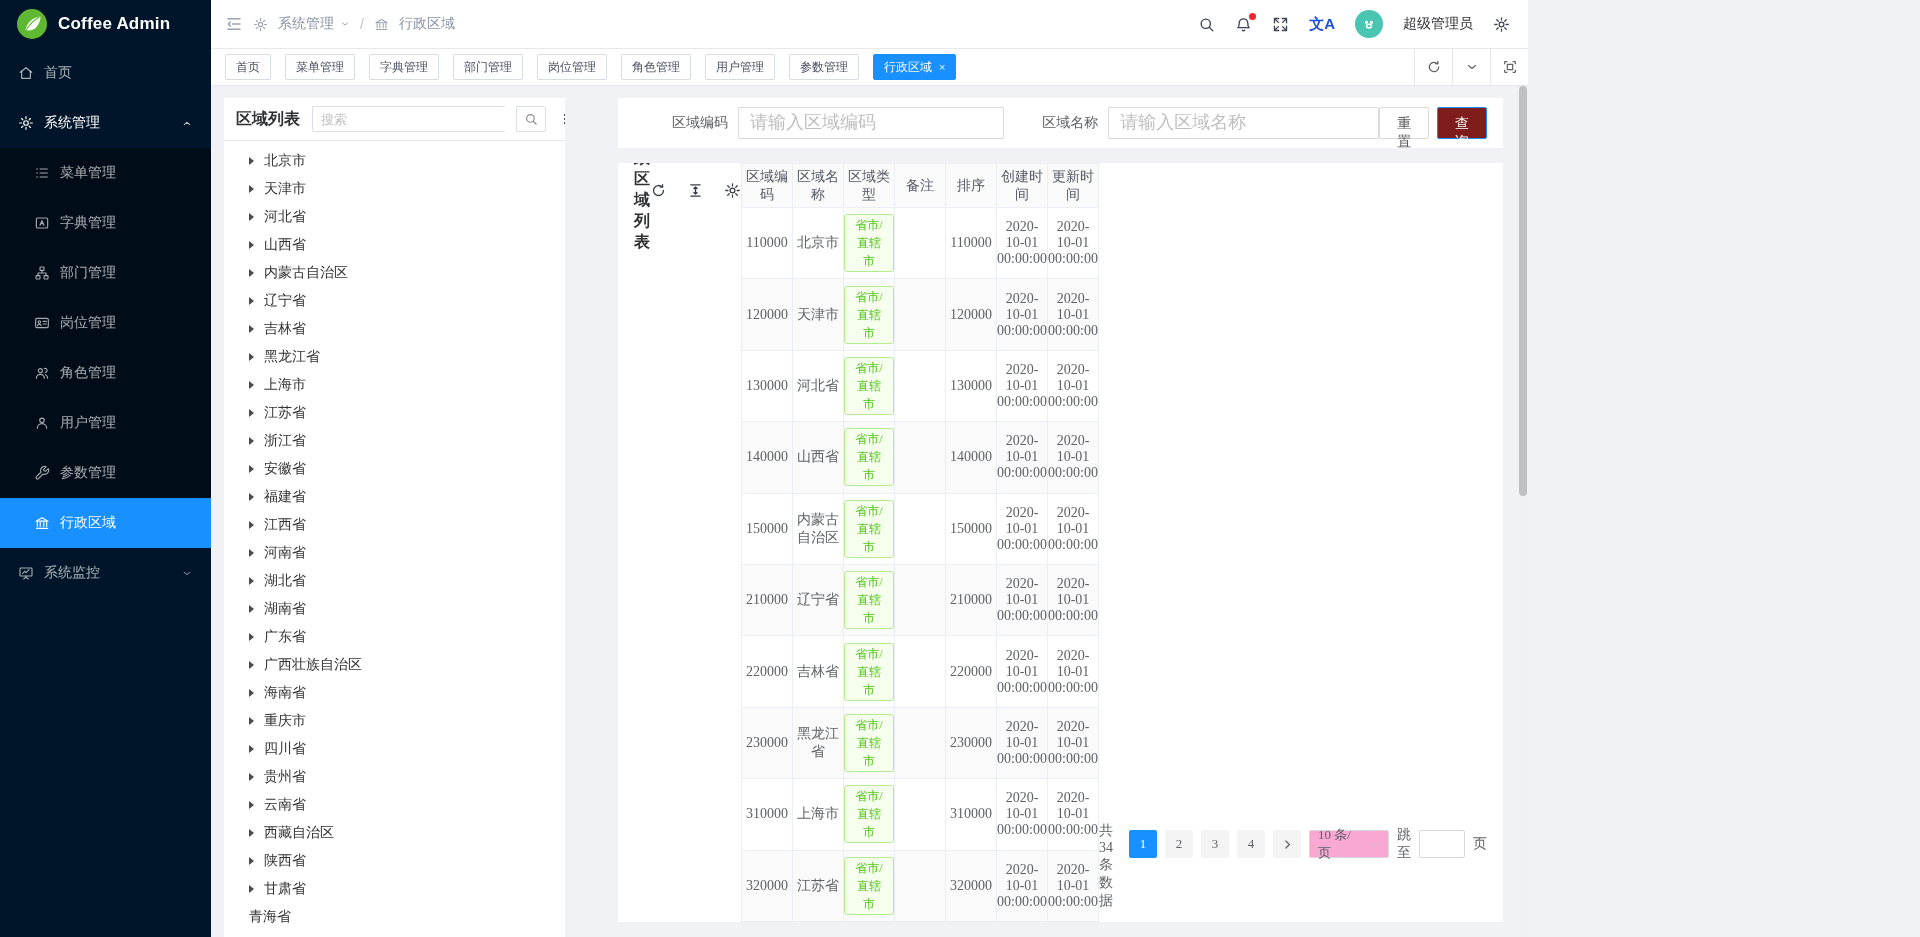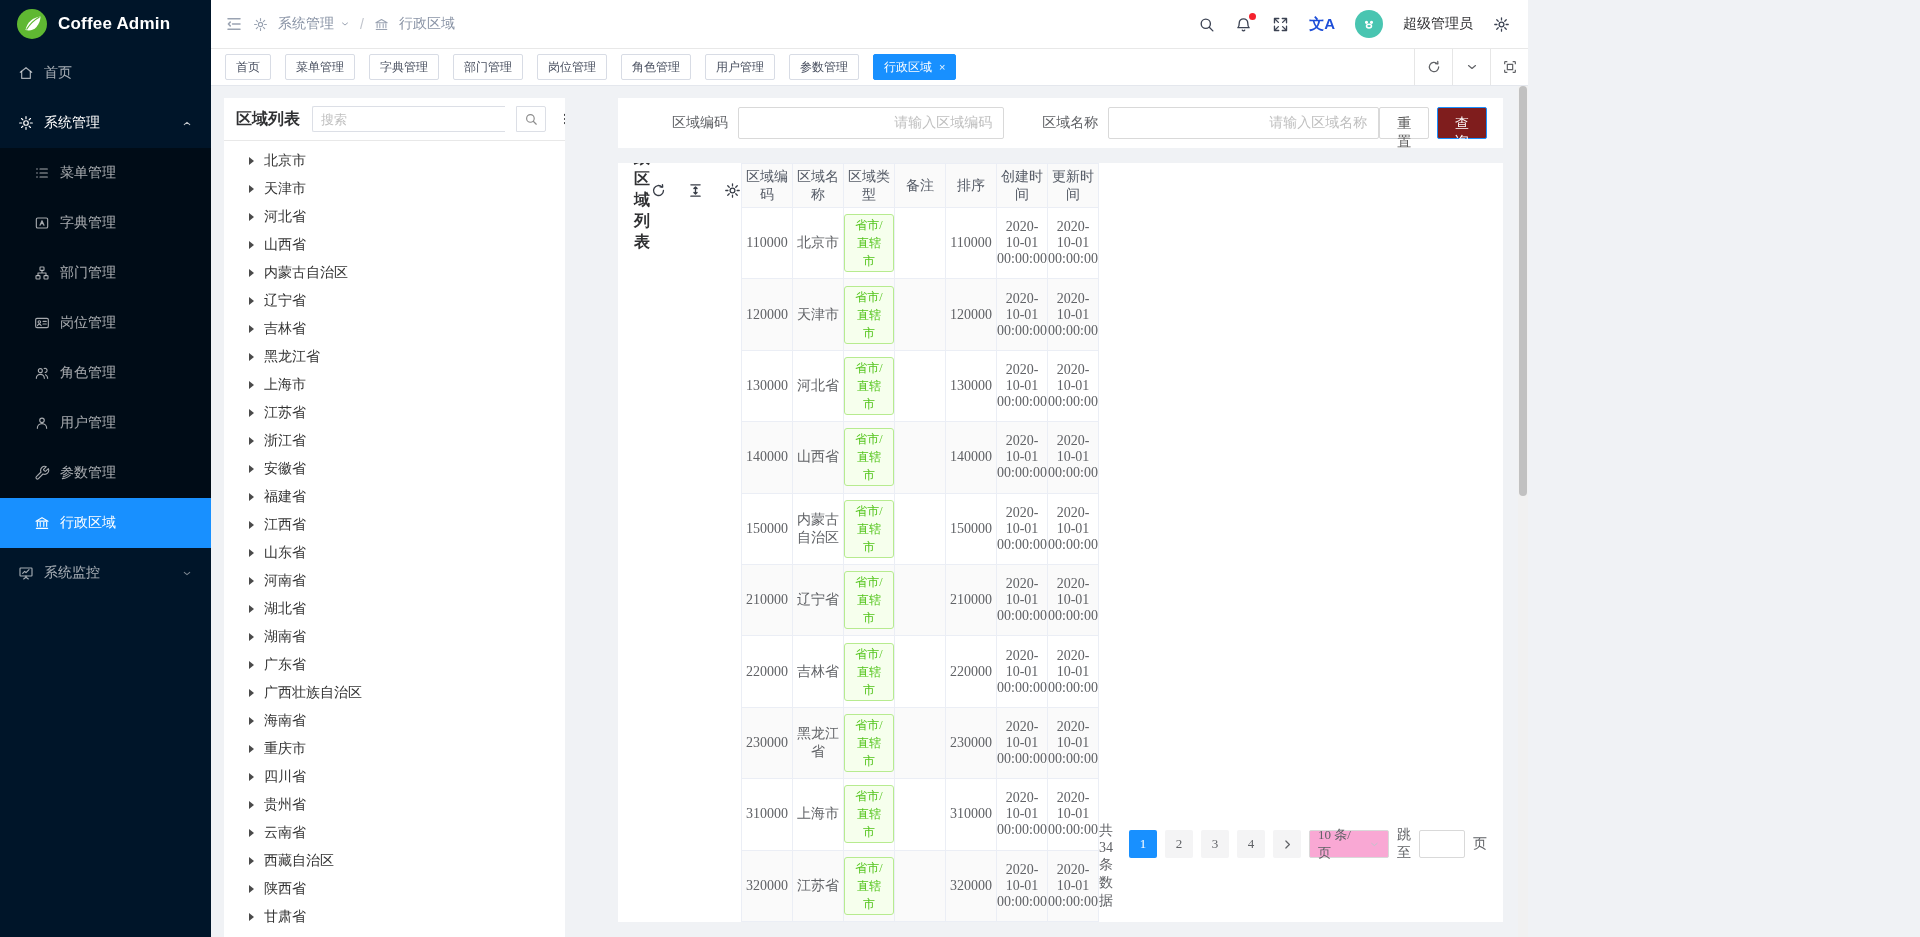--- a/index.html
+++ b/index.html
@@ -58,21 +58,21 @@
   .kebab { color:#303133; cursor:pointer; display:flex; }
   .tree-list { padding-top:6px; overflow:hidden; }
   .tree-item { height:28px; display:flex; align-items:center; gap:10px; padding-left:25px; font-size:14px; color:#333; cursor:pointer; }
   .tree-caret { width:0; height:0; border-left:5px solid #4a4a4a; border-top:4px solid transparent; border-bottom:4px solid transparent; }
 
   
   .right-col { flex:1; min-width:0; display:flex; flex-direction:column;padding-left:40px; }
   .filter-card { height:50px; flex:0 0 50px; background:#fff; display:flex; align-items:center; padding:0 16px; }
   .f-label { font-size:14px; color:#606266; margin:0 10px 0 38px; white-space:nowrap; }
   .f-label.first { margin-left:38px; }
-  .f-input { height:32px; border:1px solid #d9d9d9; border-radius:2px; padding:0 11px; font-size:14px; color:#303133; outline:none; font-family:Liberation Mono, monospace;text-align:right; }
+  .f-input { height:32px; border:1px solid #d9d9d9; border-radius:2px; padding:0 11px; font-size:18px; color:#303133; outline:none; font-family:Liberation Mono, monospace; }
   .f-input::placeholder { color:#bfbfbf; }
   .f-input.code { width:312px; }
   .f-input.name { width:318px; }
   .filter-actions { margin-left:auto; display:flex; gap:8px; }
   .btn { height:32px; border-radius:2px; font-size:14px; display:flex; align-items:center; gap:7px; padding:0 15px; cursor:pointer; font-family:inherit;flex-direction:column; }
   .btn-plain { background:#fff; border:1px solid #d9d9d9; color:#595959; }
   .btn-primary { background:#7f1d1d; border:1px solid #1890ff; color:#fff; }
 
   .table-card { flex:1; background:#fff; margin-top:15px; margin-bottom:15px; padding:0 16px; display:flex; flex-direction:row; overflow:hidden;font-family:Liberation Serif, serif; }
   .table-head { height:54px; flex:0 0 54px; display:flex; align-items:center; }
@@ -397,24 +397,20 @@
             <div class="tree-item">
               <span class="tree-caret"></span>
               <span>福建省</span>
             </div>
 
             <div class="tree-item">
               <span class="tree-caret"></span>
               <span>江西省</span>
             </div>
 
-            <div class="tree-item">
-              <span class="tree-caret"></span>
-              <span>山东省</span>
-            </div>
 
             <div class="tree-item">
               <span class="tree-caret"></span>
               <span>河南省</span>
             </div>
 
             <div class="tree-item">
               <span class="tree-caret"></span>
               <span>湖北省</span>
             </div>

